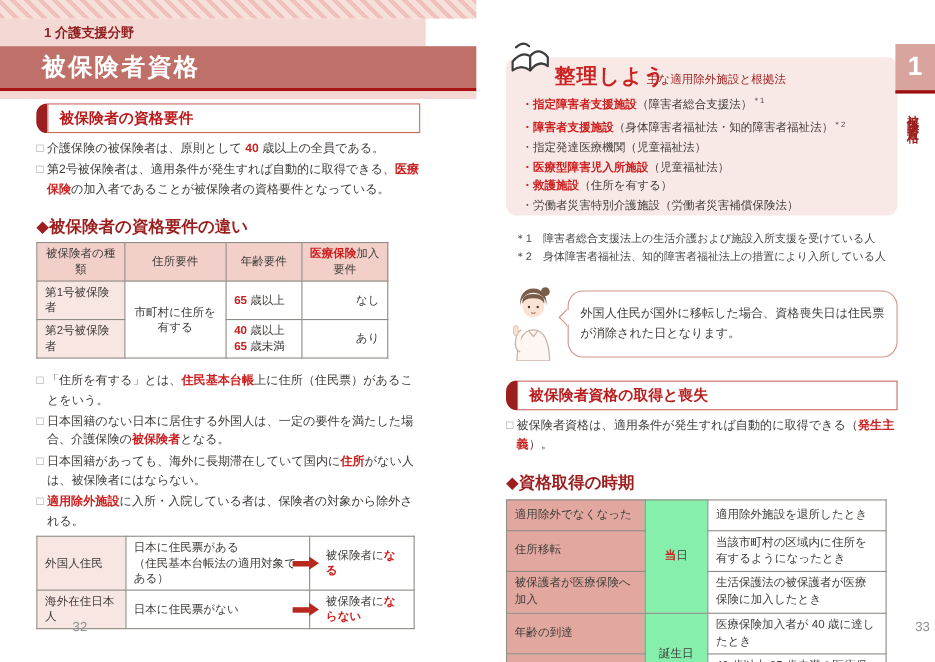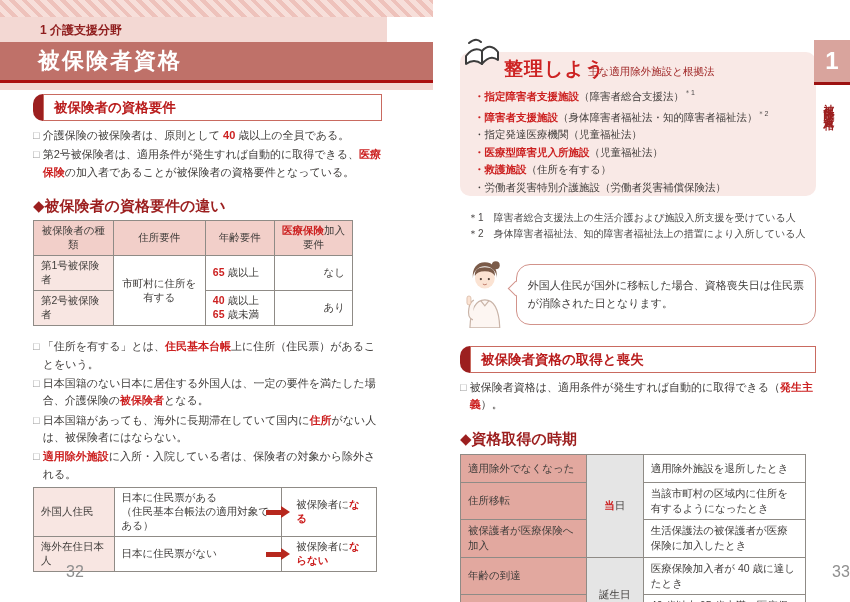--- a/index.html
+++ b/index.html
@@ -53,29 +53,29 @@
   .seiri-list div{margin-bottom:4.5px;line-height:13px;}
   .footnotes{font-size:10px;color:#4a4746;line-height:16px;margin:8px 0 0 8px;}
   .advisor-row{display:flex;margin-top:16px;align-items:flex-start;}
   .bubble{position:relative;margin-left:8px;margin-top:6px;width:278px;border:1.5px solid #d2938b;border-radius:14px;
           padding:12px 11px;font-size:11px;line-height:1.6;background:#fff;}
   .bubble:before{content:"";position:absolute;left:-7px;top:18px;width:10px;height:10px;background:#fff;
           border-left:1.5px solid #d2938b;border-bottom:1.5px solid #d2938b;transform:rotate(45deg);}
   
   .t3{width:346px;margin-top:5px;}
   .t3 td.ev{background:#e2a89f;width:124px;}
-  .t3 td.tm{background:#e5e5e5;width:46px;text-align:center;margin-left:47px;}
+  .t3 td.tm{background:#86efac;width:46px;text-align:center;margin-left:47px;}
   .t3 td.dt{width:165px;}
   .t3 td{height:21px;line-height:1.45;}
   
   .tab-num{position:absolute;left:814px;top:40px;width:36px;height:42px;background:#d9a49d;
            border-bottom:3px solid #9c1111;color:#fff;font-size:24px;font-weight:bold;text-align:center;line-height:42px;}
   .tab-label{position:absolute;left:821px;top:95px;writing-mode:vertical-rl;font-size:11px;font-weight:bold;
              color:#9c1f1f;letter-spacing:3px;}
-  .pn{position:absolute;top:563px;font-size:16px;color:#8f8f8f;padding-left:22px;}
+  .pn{position:absolute;top:563px;font-size:12px;color:#8f8f8f;padding-left:22px;}
   .pn-left{left:44px;} .pn-right{left:810px;}
   
   .left-col{position:absolute;left:33px;top:94px;width:349px;}
   .mt6{margin-top:6px;} .mt12{margin-top:12px;} .mt16{margin-top:16px;} .mt4{margin-top:4px;}
 </style>
 </head>
 <body>
 
 <div id="canvas">
 

